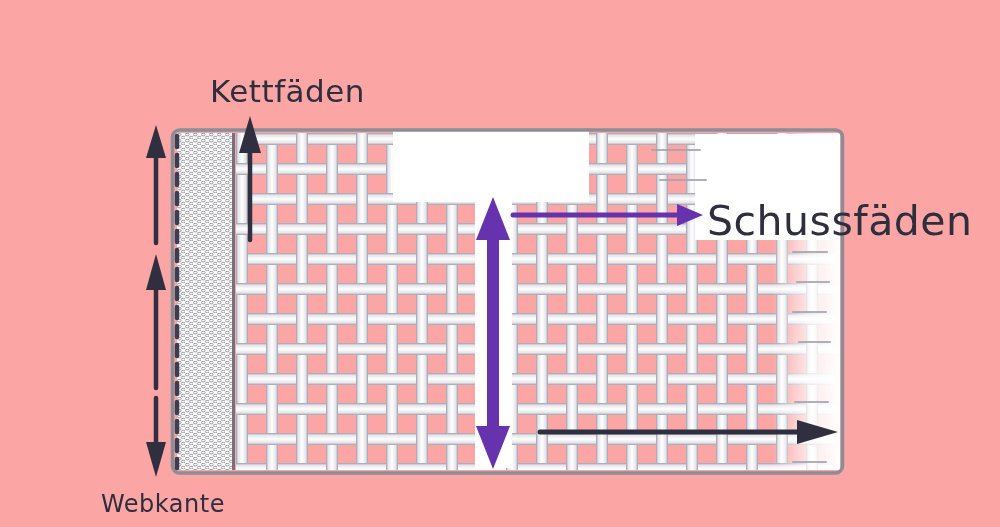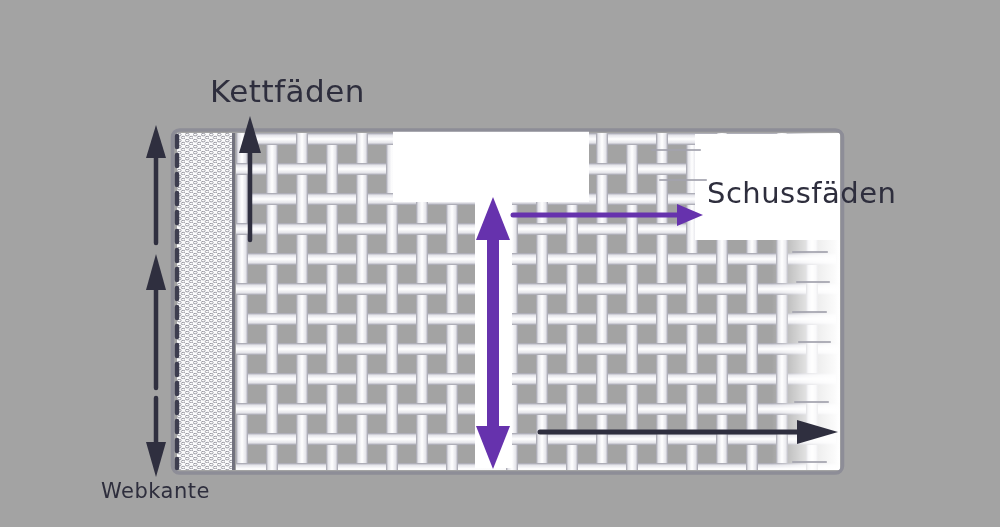--- a/index.html
+++ b/index.html
@@ -5,36 +5,36 @@
   html, body {
     margin: 0;
     padding: 0;
     background: #ffffff;
     font-family: "DejaVu Sans", "Liberation Sans", sans-serif;
   }
   .stage {
     position: relative;
     width: 1000px;
     height: 527px;
-    background: #a3a3a3;
+    background: #fca5a5;
     overflow: hidden;
   }
   .stage svg { position: absolute; left: 0; top: 0; }
   .lbl {
     position: absolute;
     white-space: nowrap;
     line-height: 1;
     letter-spacing: 0.5px;
   }
   .ink    { color: #2e2e3d; }
   .purple { color: #6a2fb0; }
   .lbl-kettfaeden   { left: 210px; top: 76px;  font-size: 31px; }
   .lbl-fadenlauf    { left: 416px; top: 141px; font-size: 37px; }
-  .lbl-schussfaeden { left: 707px; top: 179px; font-size: 29px; }
-  .lbl-webkante     { left: 101px; top: 481px; font-size: 21px; }
+  .lbl-schussfaeden { left: 707px; top: 201px; font-size: 41px; }
+  .lbl-webkante     { left: 101px; top: 492px; font-size: 24px; }
 </style>
 </head>
 <body>
 
 <div class="stage">
 
   <svg width="1000" height="527" viewBox="0 0 1000 527">
     <defs>
 
       <linearGradient id="gV" x1="0" y1="0" x2="1" y2="0">

